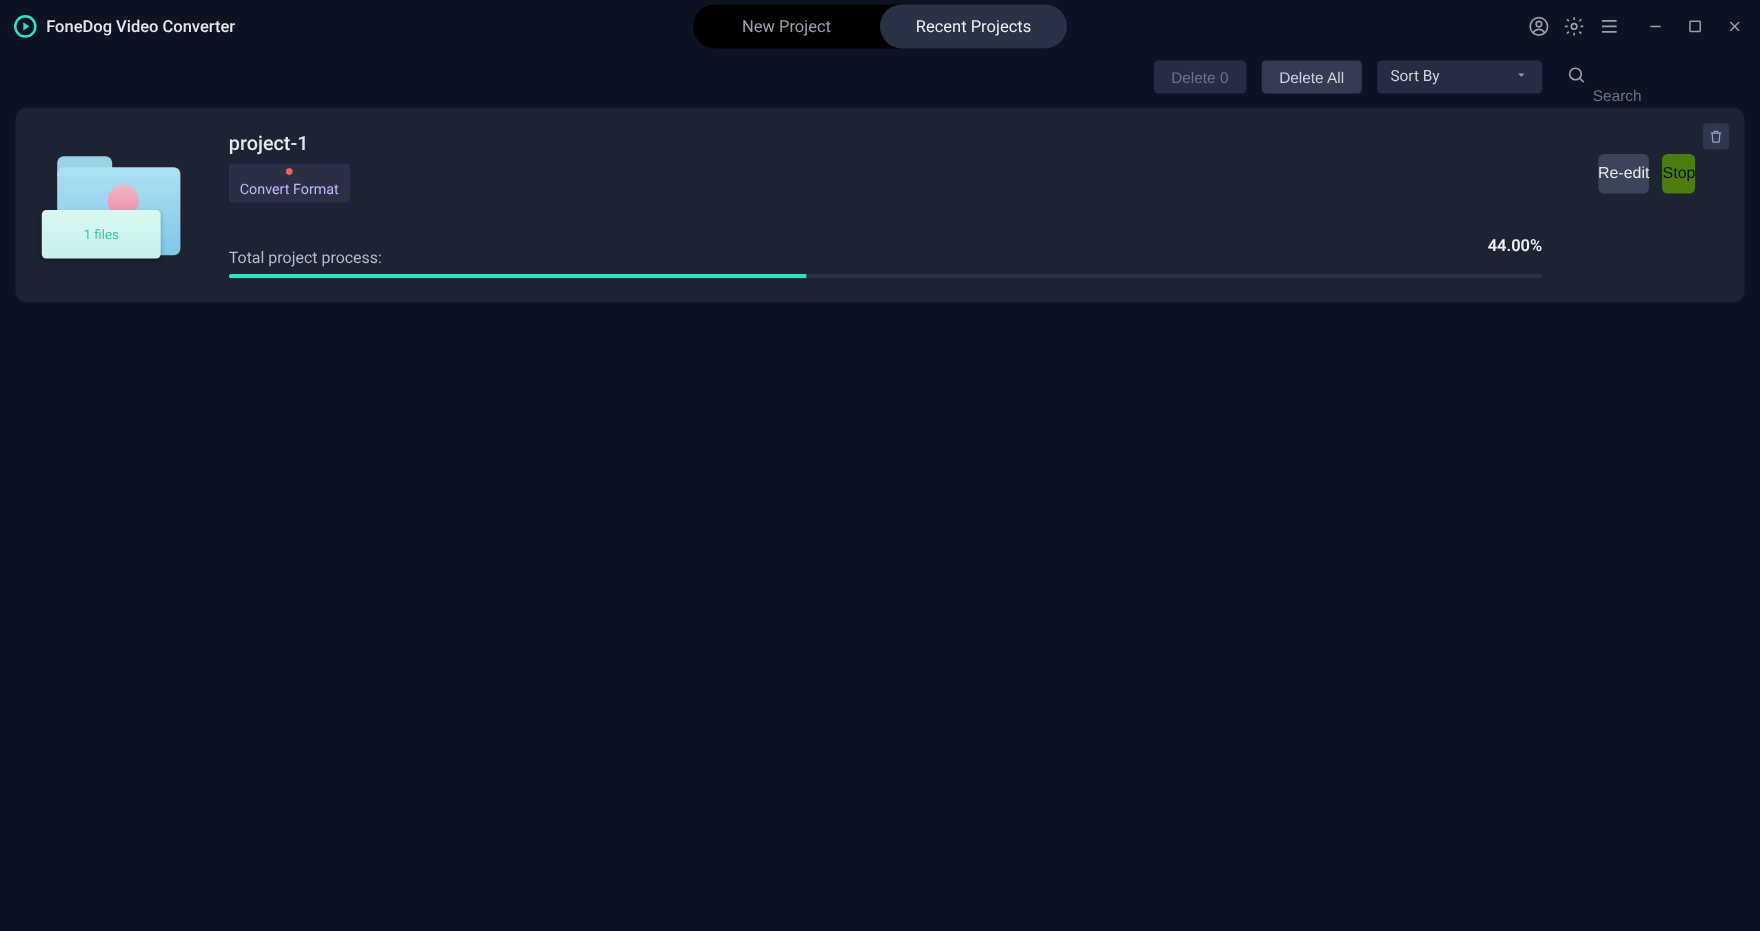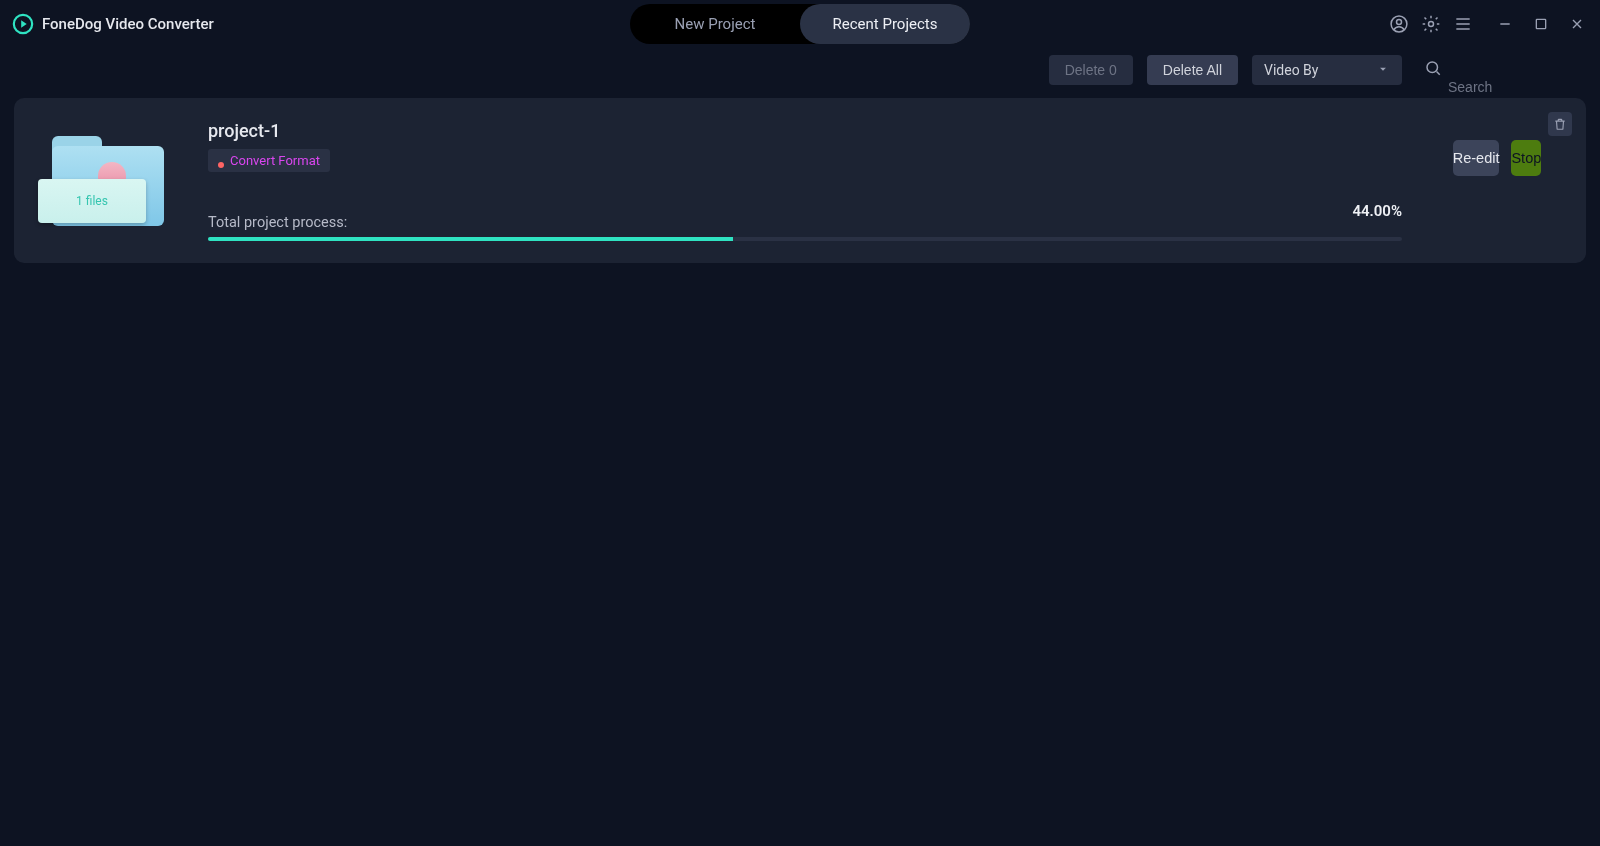--- a/index.html
+++ b/index.html
@@ -221,29 +221,30 @@
   flex-direction: column;
 }
 .project-name {
   font-size: 18px;
   color: #e6e8ee;
   font-weight: 500;
   margin-bottom: 8px;
 }
 .chip {
   display: inline-flex;
-  align-items: flex-end;
+  align-items: center;
   gap: 6px;
   background: #2a3144;
   padding: 4px 10px;
   border-radius: 3px;
   font-size: 13px;
-  color: #d946ef;
+  color: #c4b5fd;
   width: fit-content;
   margin-bottom: 18px;
+  flex-direction: column;
 }
 .chip .dot {
   width: 6px; height: 6px;
   background: #ff6464;
   border-radius: 50%;
 }
 .process-row {
   display: flex;
   align-items: center;
   justify-content: space-between;
@@ -347,21 +348,21 @@
           </svg>
       </span>
     </div>
   </div>
 </div>
 
 <div class="toolbar">
   <button class="btn dim">Delete 0</button>
   <button class="btn normal">Delete All</button>
   <div class="sort-box">
-    <span>Video By</span>
+    <span>Sort By</span>
     <span class="chev">
       <svg viewBox="0 0 24 24" width="14" height="14" fill="currentColor">
           <path d="M7 10l5 5 5-5z"></path>
         </svg>
     </span>
   </div>
   <div class="search-box">
     <span>
       <svg viewBox="0 0 24 24" width="18" height="18" fill="none" stroke="currentColor" stroke-width="2">
           <circle cx="11" cy="11" r="7"></circle>

